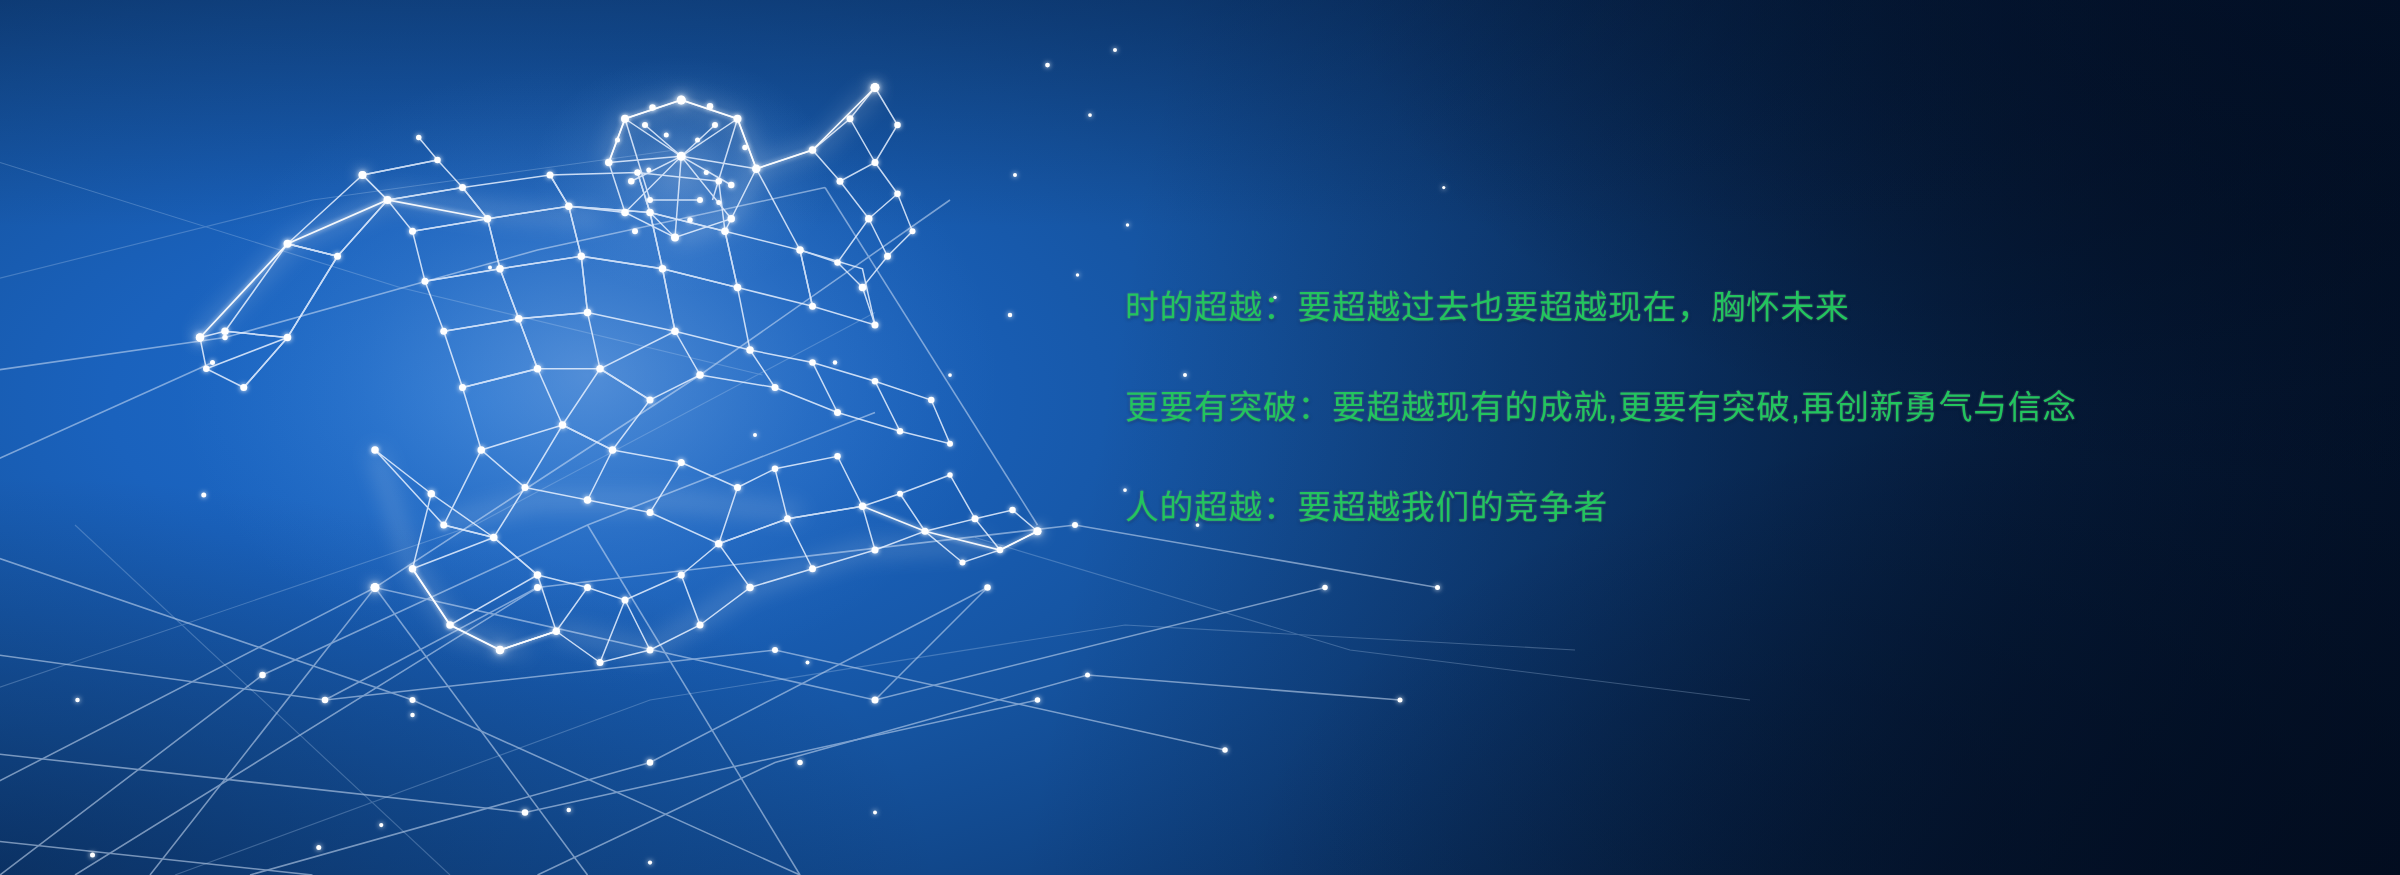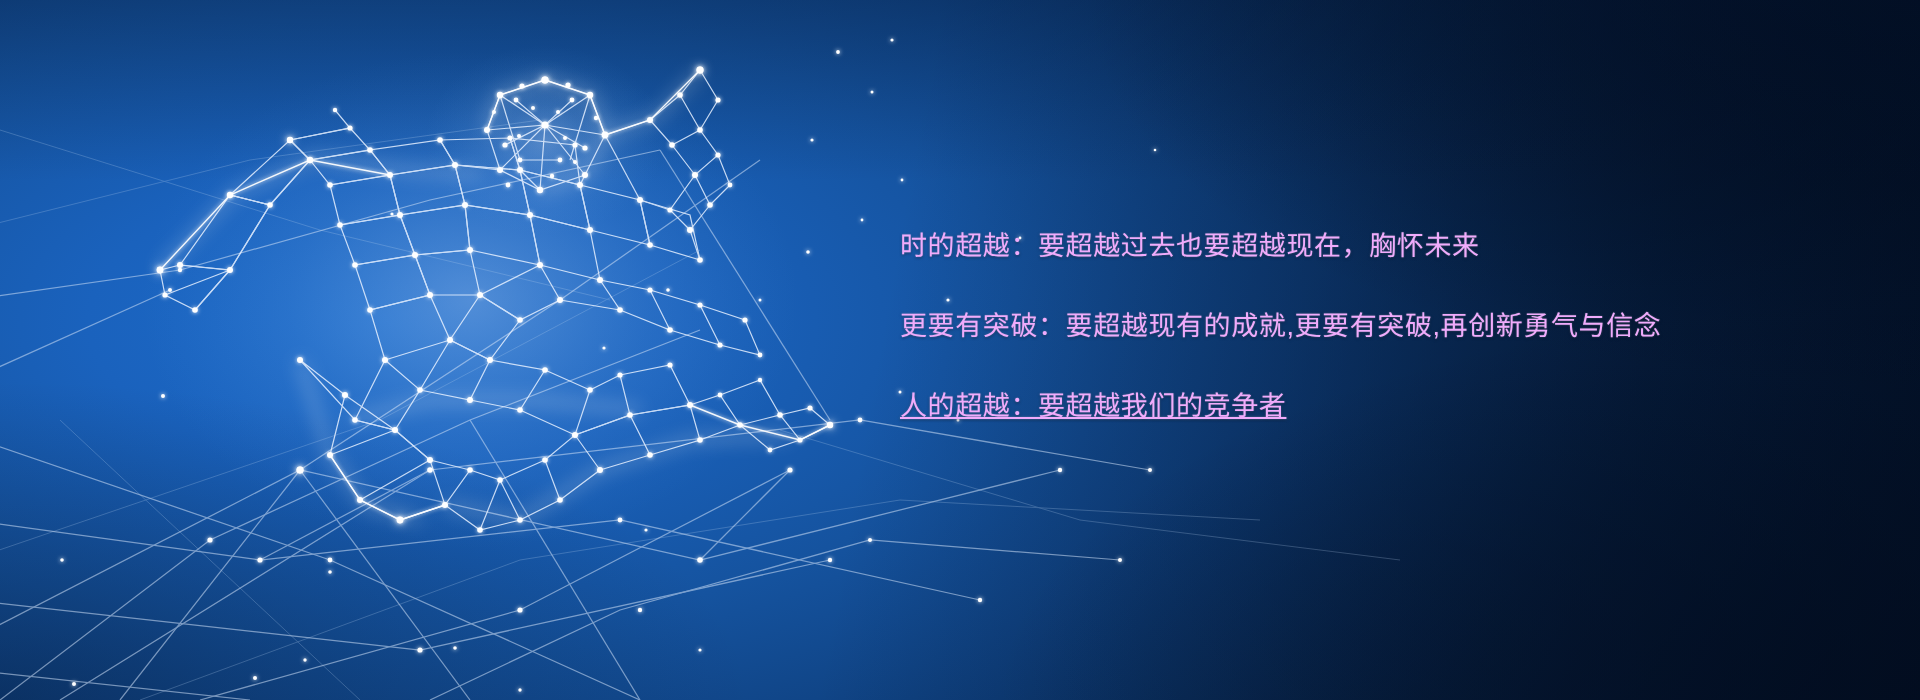--- a/index.html
+++ b/index.html
@@ -43,29 +43,29 @@
   #artwork svg{display:block;width:1920px;height:700px;}
 
   
   #copy{
     position:absolute;
     left:900px;
     top:232px;
     width:620px;
   }
   .copy-line{
-    color:#f0abfc;
+    color:#22c55e;
     font-size:27px;
     line-height:1.08;
     letter-spacing:0.6px;
     white-space:nowrap;
     margin:0 0 51px 0;
     text-shadow:0 0 2px rgba(255,255,255,0.30), 0 1px 3px rgba(0,10,30,0.55);
   }
-  .copy-line:last-child{margin-bottom:0;text-decoration:underline;}
+  .copy-line:last-child{margin-bottom:0;}
 </style>
 </head>
 <body>
 
 <div id="banner">
 
   <div class="bg-layer bg-base"></div>
   <div class="bg-layer bg-right-dark"></div>
   <div class="bg-layer bg-corner-dark"></div>
   <div class="bg-layer bg-top-shade"></div>

